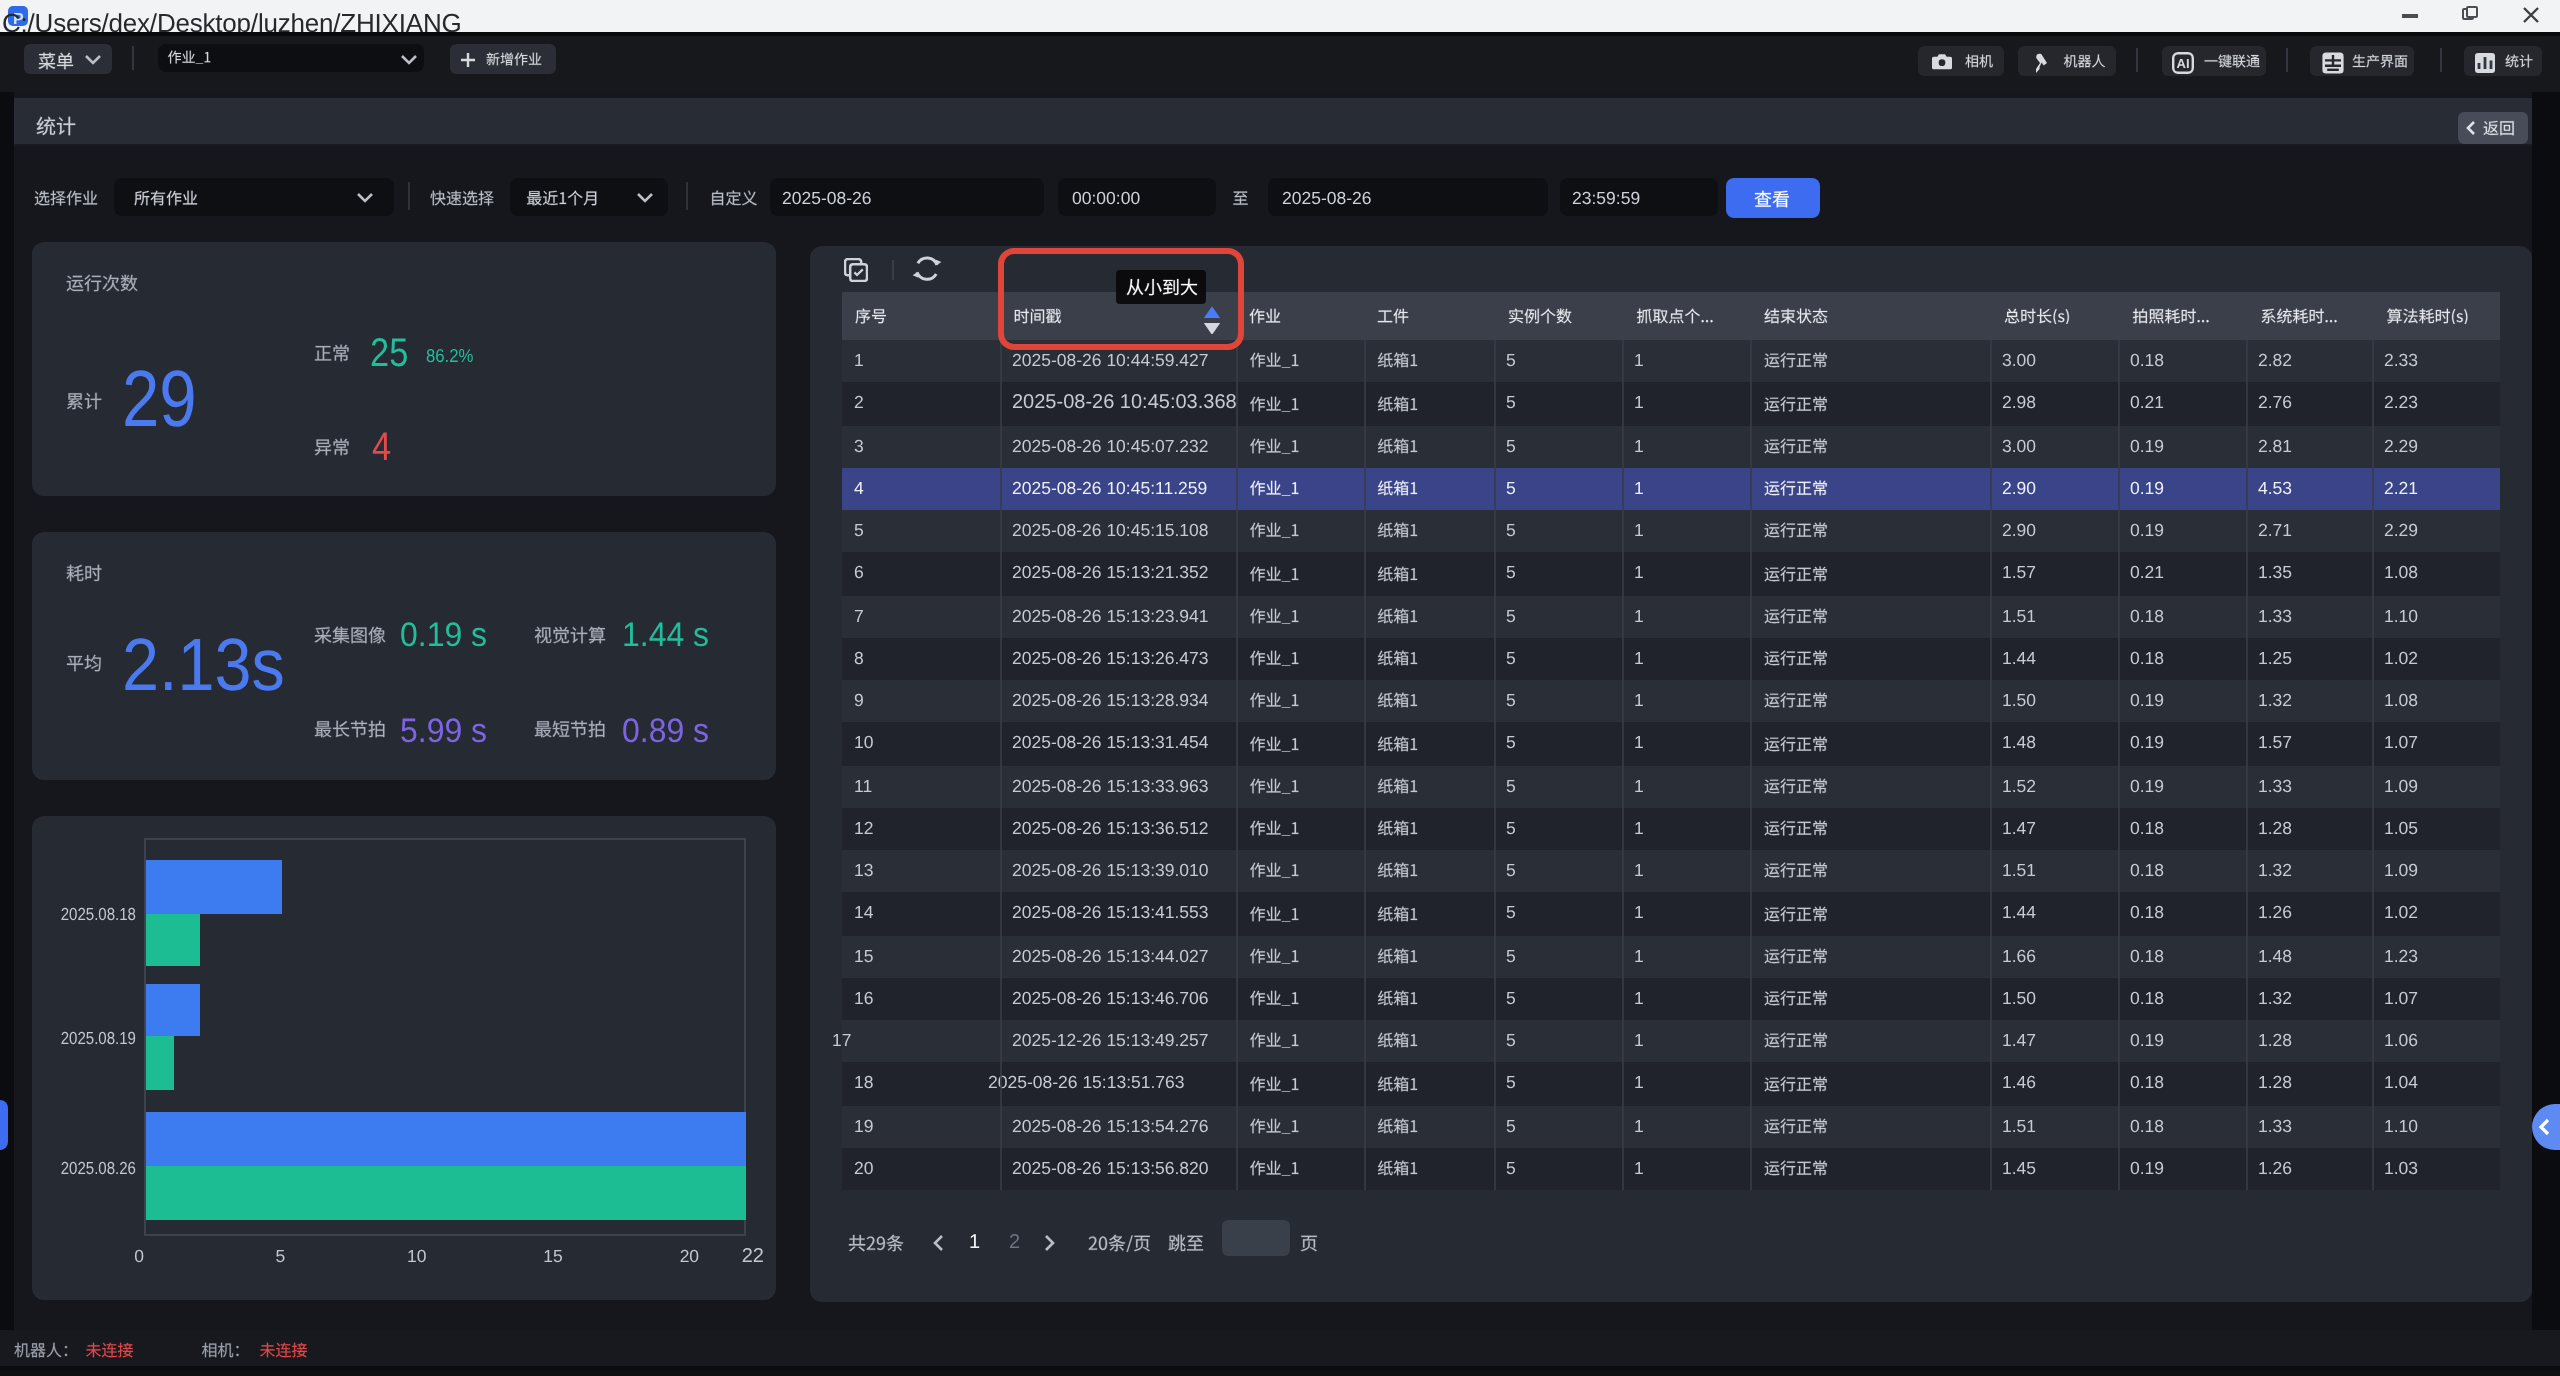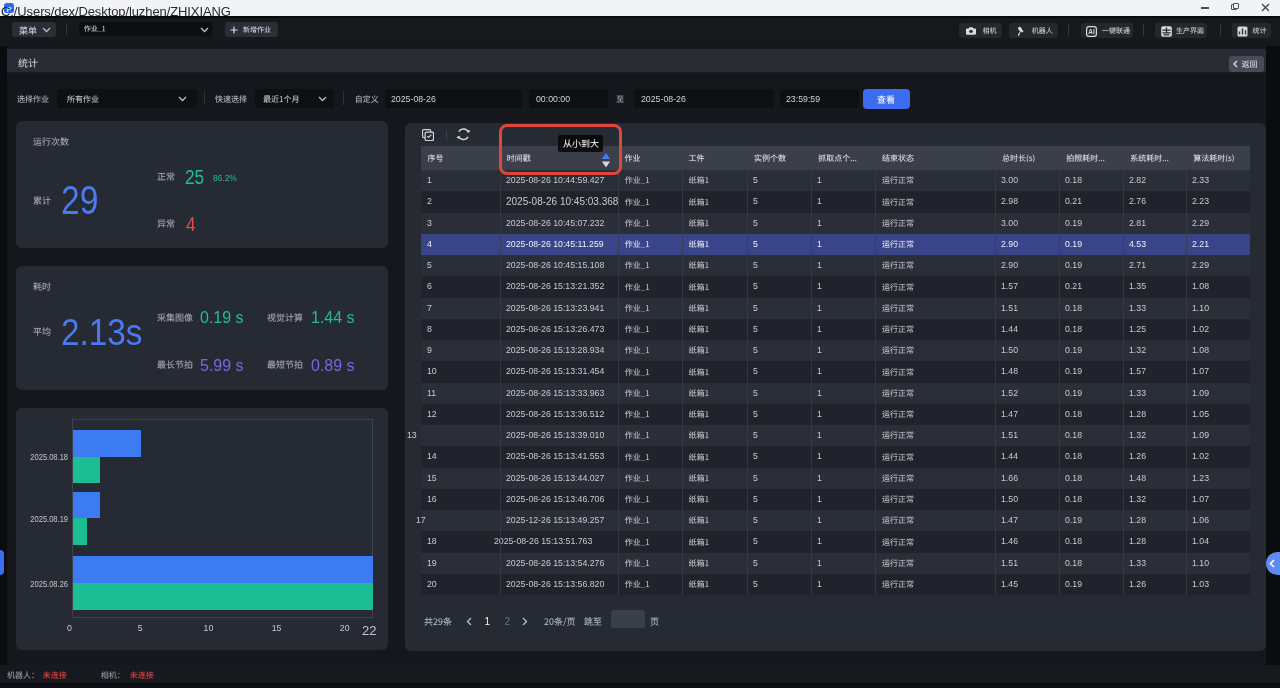--- a/index.html
+++ b/index.html
@@ -553,21 +553,21 @@
 <div class="a" style="left:73.0px;top:555.5px;width:300.0px;height:27.5px;background:#3d7bf0"></div>
 <div class="a" style="left:73.0px;top:583.0px;width:300.0px;height:27.0px;background:#1dbd93"></div>
 <div class="a num" style="left:0;top:452.0px;width:68px;text-align:right;font-size:8.75px;color:#c3c7cf;transform:scaleX(0.86);transform-origin:100% 0">2025.08.18</div>
 <div class="a num" style="left:0;top:513.5px;width:68px;text-align:right;font-size:8.75px;color:#c3c7cf;transform:scaleX(0.86);transform-origin:100% 0">2025.08.19</div>
 <div class="a num" style="left:0;top:578.5px;width:68px;text-align:right;font-size:8.75px;color:#c3c7cf;transform:scaleX(0.86);transform-origin:100% 0">2025.08.26</div>
 <div class="a num" style="left:69.5px;top:622.5px;width:20px;margin-left:-10px;text-align:center;font-size:8.75px;color:#c3c7cf">0</div>
 <div class="a num" style="left:140.2px;top:622.5px;width:20px;margin-left:-10px;text-align:center;font-size:8.75px;color:#c3c7cf">5</div>
 <div class="a num" style="left:208.4px;top:622.5px;width:20px;margin-left:-10px;text-align:center;font-size:8.75px;color:#c3c7cf">10</div>
 <div class="a num" style="left:276.5px;top:622.5px;width:20px;margin-left:-10px;text-align:center;font-size:8.75px;color:#c3c7cf">15</div>
 <div class="a num" style="left:344.7px;top:622.5px;width:20px;margin-left:-10px;text-align:center;font-size:8.75px;color:#c3c7cf">20</div>
-<div class="a num" style="left:372.0px;top:622.5px;width:20px;margin-left:-10px;text-align:left;font-size:13px;color:#c3c7cf">22</div>
+<div class="a num" style="left:372.0px;top:622.5px;width:20px;margin-left:-10px;text-align:right;font-size:10px;color:#c3c7cf">22</div>
 <div class="a" style="left:405px;top:123px;width:861px;height:528px;border-radius:6px;background:#262a33"></div>
 <svg class="a" style="left:422px;top:129px" width="12" height="12" viewBox="0 0 12 12">
 <path d="M8.6 2.9 V1.9 a1.4 1.4 0 0 0 -1.4-1.4 H1.9 A1.4 1.4 0 0 0 0.5 1.9 v5.3 a1.4 1.4 0 0 0 1.4 1.4 h1" fill="none" stroke="#ced2d9" stroke-width="1.25"></path>
 <rect x="3.1" y="3.1" width="8.4" height="8.4" rx="1.4" fill="none" stroke="#ced2d9" stroke-width="1.25"></rect>
 <path d="M5.2 7.2 l1.3 1.3 L9.4 5.7" fill="none" stroke="#ced2d9" stroke-width="1.15"></path>
   </svg>
 <div class="a" style="left:446px;top:130px;width:1px;height:10px;background:#3a3e48"></div>
 <svg class="a" style="left:456px;top:128px" width="15" height="13" viewBox="0 0 15 13">
 <path d="M2.91 3.65 A5.3 5.3 0 0 1 12.48 4.49" fill="none" stroke="#ced2d9" stroke-width="1.5"></path>
 <path d="M12.09 8.95 A5.3 5.3 0 0 1 2.52 8.11" fill="none" stroke="#ced2d9" stroke-width="1.5"></path>
@@ -824,21 +824,21 @@
 <div class="a num" style="left:753px;top:408.95px;font-size:8.75px;color:#c6cad2">5</div>
 <div class="a num" style="left:817px;top:408.95px;font-size:8.75px;color:#c6cad2">1</div>
 <svg style="position:absolute;left:881.0px;top:410.1px;fill:#c6cad2;stroke:#c6cad2;stroke-width:14" width="34.00" height="8">
     <use href="#s_runok" width="100%" height="100%"></use>
   </svg>
 <div class="a num" style="left:1001px;top:408.95px;font-size:8.75px;color:#c6cad2">1.47</div>
 <div class="a num" style="left:1065px;top:408.95px;font-size:8.75px;color:#c6cad2">0.18</div>
 <div class="a num" style="left:1129px;top:408.95px;font-size:8.75px;color:#c6cad2">1.28</div>
 <div class="a num" style="left:1192px;top:408.95px;font-size:8.75px;color:#c6cad2">1.05</div>
 <div class="a" style="left:421px;top:425.00px;width:829px;height:21.25px;background:#2a2e37"></div>
-<div class="a num" style="left:407px;top:430.20px;font-size:8.75px;color:#c6cad2">13</div>
+<div class="a num" style="left:427px;top:430.20px;font-size:8.75px;color:#c6cad2">13</div>
 <div class="a num" style="left:506px;top:430.20px;font-size:8.75px;color:#c6cad2">2025-08-26 15:13:39.010</div>
 <svg style="position:absolute;left:624.0px;top:431.3px;fill:#c6cad2;stroke:#c6cad2;stroke-width:14" width="26.47" height="8">
     <use href="#s_job1" width="100%" height="100%"></use>
   </svg>
 <svg style="position:absolute;left:688.0px;top:431.3px;fill:#c6cad2;stroke:#c6cad2;stroke-width:14" width="21.72" height="8">
     <use href="#s_box1" width="100%" height="100%"></use>
   </svg>
 <div class="a num" style="left:753px;top:430.20px;font-size:8.75px;color:#c6cad2">5</div>
 <div class="a num" style="left:817px;top:430.20px;font-size:8.75px;color:#c6cad2">1</div>
 <svg style="position:absolute;left:881.0px;top:431.3px;fill:#c6cad2;stroke:#c6cad2;stroke-width:14" width="34.00" height="8">

